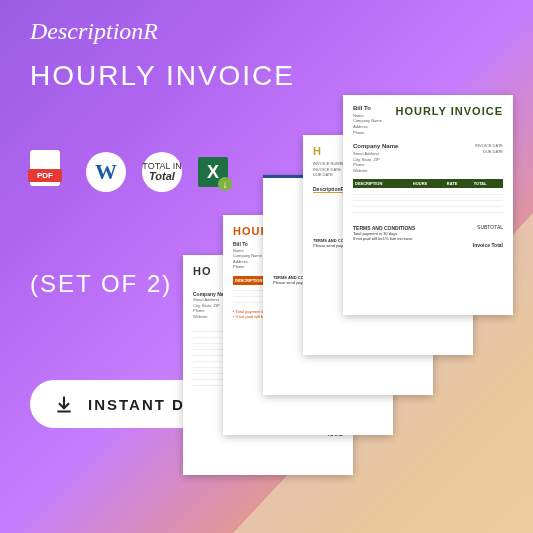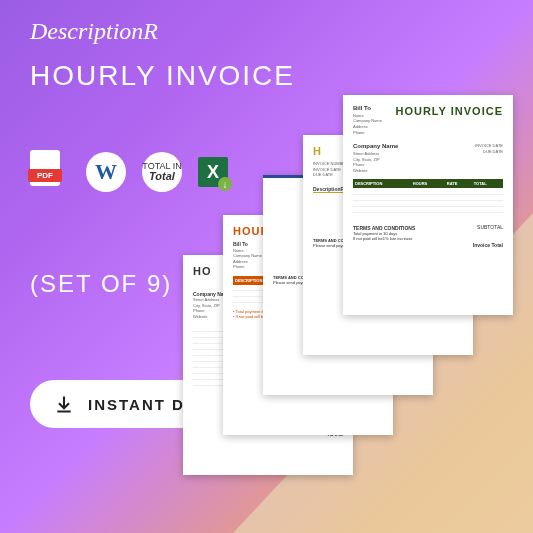--- a/index.html
+++ b/index.html
@@ -250,21 +250,21 @@
     <div class="canva-txt">
       <div>TOTAL IN</div>
       <div style="font-style:italic;font-weight:bold;font-size:11px">Total</div>
     </div>
   </div>
   <div>
     <div class="excel-glyph">X</div>
   </div>
 </div>
 
-<div class="set-label">(SET OF 9)</div>
+<div class="set-label">(SET OF 2)</div>
 
 <button class="download-btn">
   <span class="dl-icon">
     <svg width="20" height="20" viewBox="0 0 24 24" fill="none" stroke="#222" stroke-width="2.5">
       <path d="M12 3v13M6 11l6 6 6-6M4 21h16"></path>
     </svg>
   </span>
   <span>INSTANT DOWNLOAD</span>
 </button>
 

